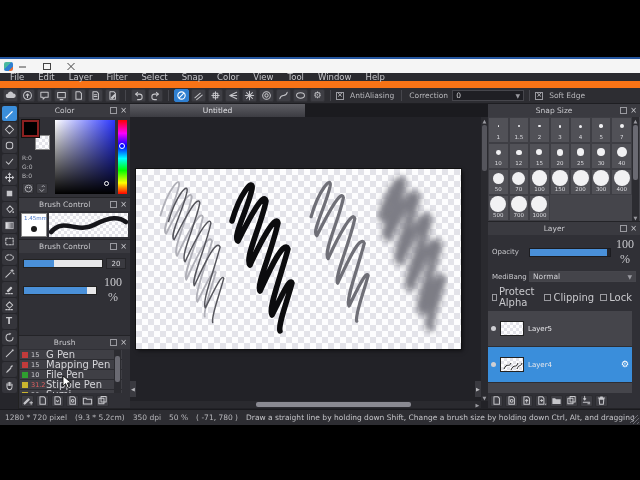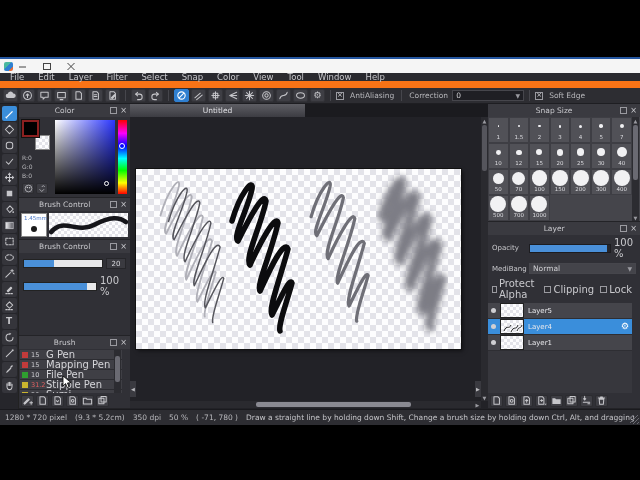--- a/index.html
+++ b/index.html
@@ -63,21 +63,21 @@
   .tipbox{width:26px;background:#fff;border:1px solid #888;position:relative;}
   .tiplabel{position:absolute;top:1px;left:2px;font-size:5.5px;color:#4a78c8;white-space:nowrap;}
   .tipdot{position:absolute;left:9px;top:12px;width:6px;height:6px;border-radius:50%;background:#1a1a1a;}
   .strokebox{flex:1;position:relative;}
   
   .bcbody{padding:5px 4px;display:flex;flex-direction:column;gap:6px;}
   .sliderrow{display:flex;align-items:center;gap:3px;}
   .track{height:9px;background:#e8e8ea;flex:1;position:relative;overflow:hidden;border:1px solid #222;}
   .fillblue{position:absolute;left:0;top:0;bottom:0;background:#4a90d9;}
   .valbox{width:20px;height:11px;background:#3a3a40;border:1px solid #26262a;color:#d8d8dc;font-size:7px;display:flex;align-items:center;justify-content:center;}
-  .pctlabel{font-size:10px;color:#c9c9cd;width:26px;text-align:left;}
+  .pctlabel{font-size:12px;color:#c9c9cd;width:26px;text-align:center;font-family:Liberation Serif, serif;}
   
   .brushlist{flex:1;overflow:hidden;position:relative;margin:1px 8px 0 1px;background:#35353b;}
   .brow{height:10px;display:flex;align-items:center;gap:3px;padding:0 2px;border-bottom:1px solid #2c2c31;background:#3f3f45;}
   .bsw{width:6px;height:6px;flex:none;}
   .bsize{font-size:6.5px;color:#cfcfd3;width:12px;flex:none;}
   .bname{font-size:10px;color:#d5d5d9;white-space:nowrap;}
   .vsb{position:absolute;right:1px;top:0;bottom:0;width:7px;background:#2c2c31;}
   .vsb .thumb{position:absolute;left:1px;right:1px;background:#6a6a72;border-radius:2px;}
   .btnrow{height:15px;display:flex;align-items:center;gap:2px;padding:1px 2px;flex:none;}
   .sbtn{width:13px;height:12px;background:#3e3e44;border:1px solid #2c2c30;border-radius:2px;display:flex;align-items:center;justify-content:center;color:#c6c6ca;}
@@ -100,21 +100,21 @@
   .bscell{height:26px;background:#515157;border:0.5px solid #3e3e44;display:flex;flex-direction:column;align-items:center;justify-content:flex-end;padding-bottom:1px;}
   .bsdot{border-radius:50%;background:#f1f1f3;margin:auto;}
   .bslabel{font-size:5.5px;color:#dcdce0;line-height:1.2;}
   
   .lrow{display:flex;align-items:center;padding:2px 4px;gap:3px;flex:none;}
   .llabel{font-size:7px;color:#c9c9cd;width:34px;flex:none;}
   .lcheckrow{display:flex;align-items:center;gap:2px;padding:2px 4px 3px;flex:none;}
   .lcheck{display:flex;align-items:center;gap:2px;font-size:10px;color:#c9c9cd;margin-right:4px;}
   .cbox{width:7px;height:7px;border:1px solid #9a9aa0;background:#2e2e33;}
   .layerlist{flex:1;position:relative;background:#37373d;margin-right:8px;overflow:hidden;}
-  .layer{height:16px;display:flex;align-items:center;gap:4px;padding:0 3px;background:#45454b;border-bottom:1px solid #2e2e33;}
+  .layer{height:36px;display:flex;align-items:center;gap:4px;padding:0 3px;background:#45454b;border-bottom:1px solid #2e2e33;}
   .layer.sel{background:#3a8edb;}
   .eyedot{width:5px;height:5px;border-radius:50%;background:#cfcfd3;flex:none;}
   .lthumb{width:24px;height:15px;border:1px solid #222;position:relative;flex:none;}
   .lname{font-size:7px;color:#e8e8ec;flex:1;}
   .gear{color:#fff;font-size:9px;line-height:1;}
   .statusbar{height:16px;background:#2d2d32;border-top:1px solid #1a1a1e;display:flex;align-items:center;gap:8px;padding:0 5px;flex:none;position:relative;}
   .stat{font-size:7.5px;color:#b8b8bc;white-space:nowrap;}
   .grip{position:absolute;right:1px;bottom:1px;width:9px;height:9px;
     background:repeating-linear-gradient(135deg,transparent 0 2px,#6a6a72 2px 3px);}
   .cursor{position:absolute;pointer-events:none;z-index:50;}

